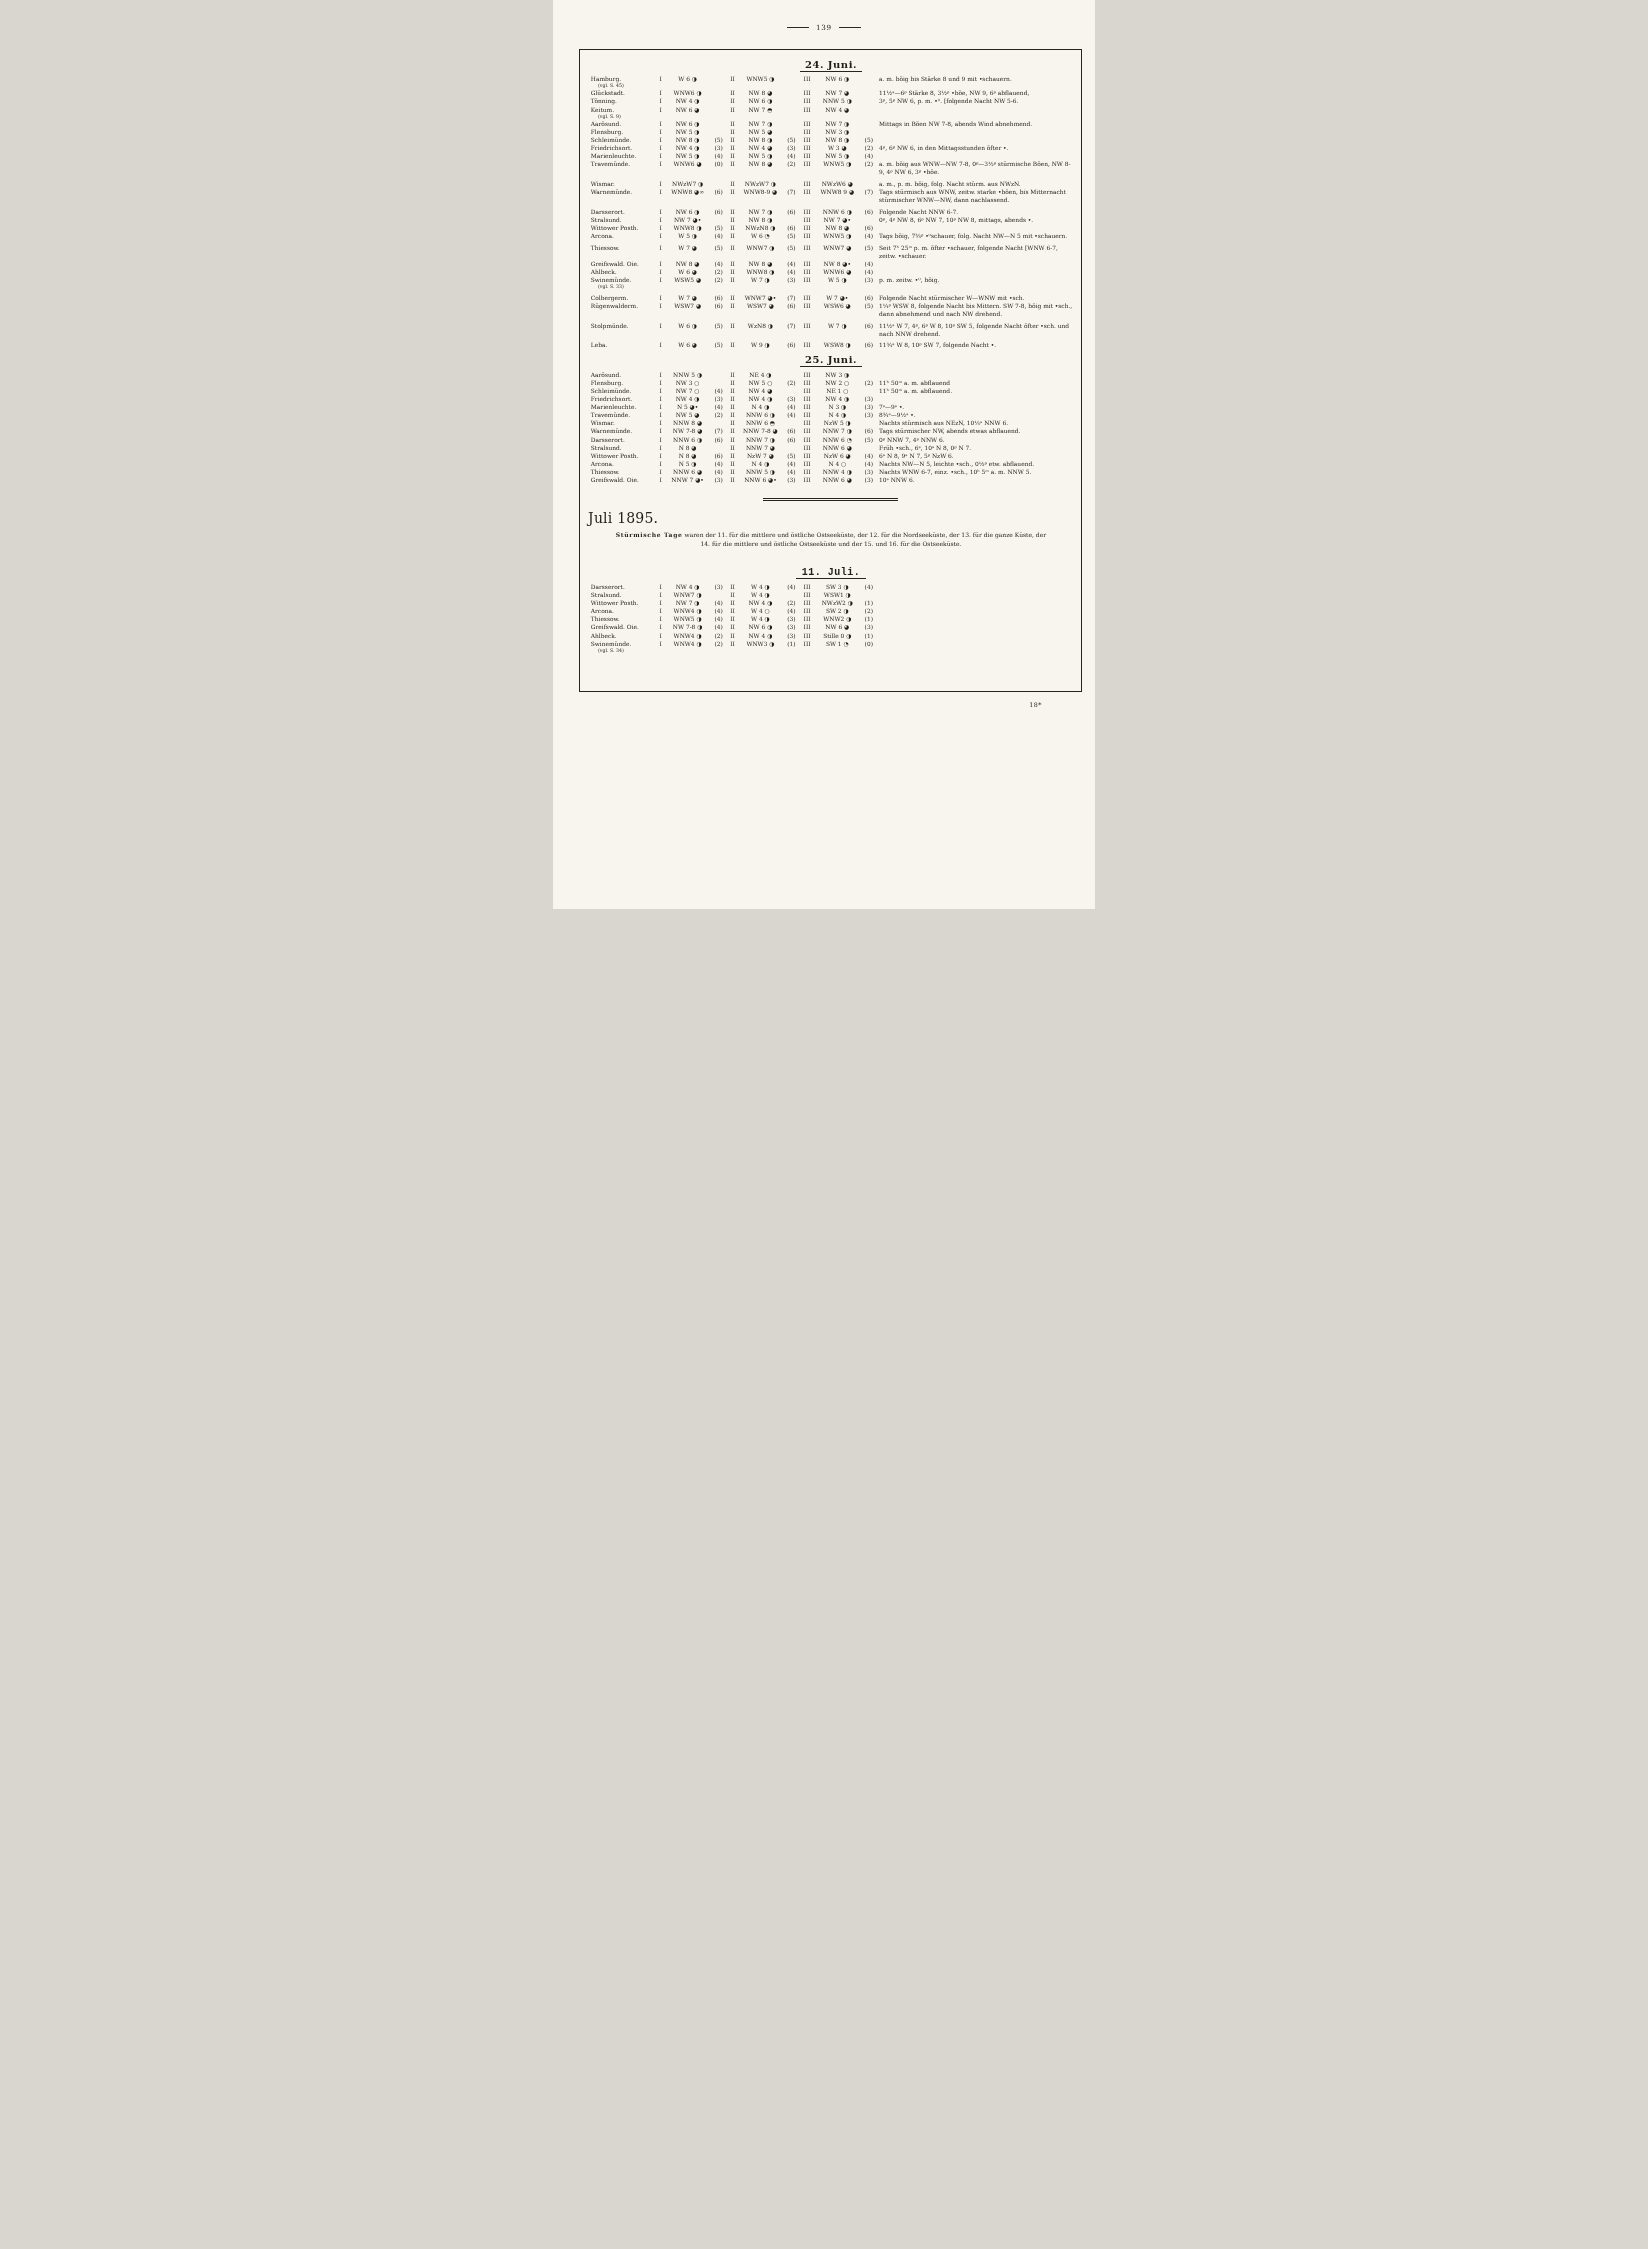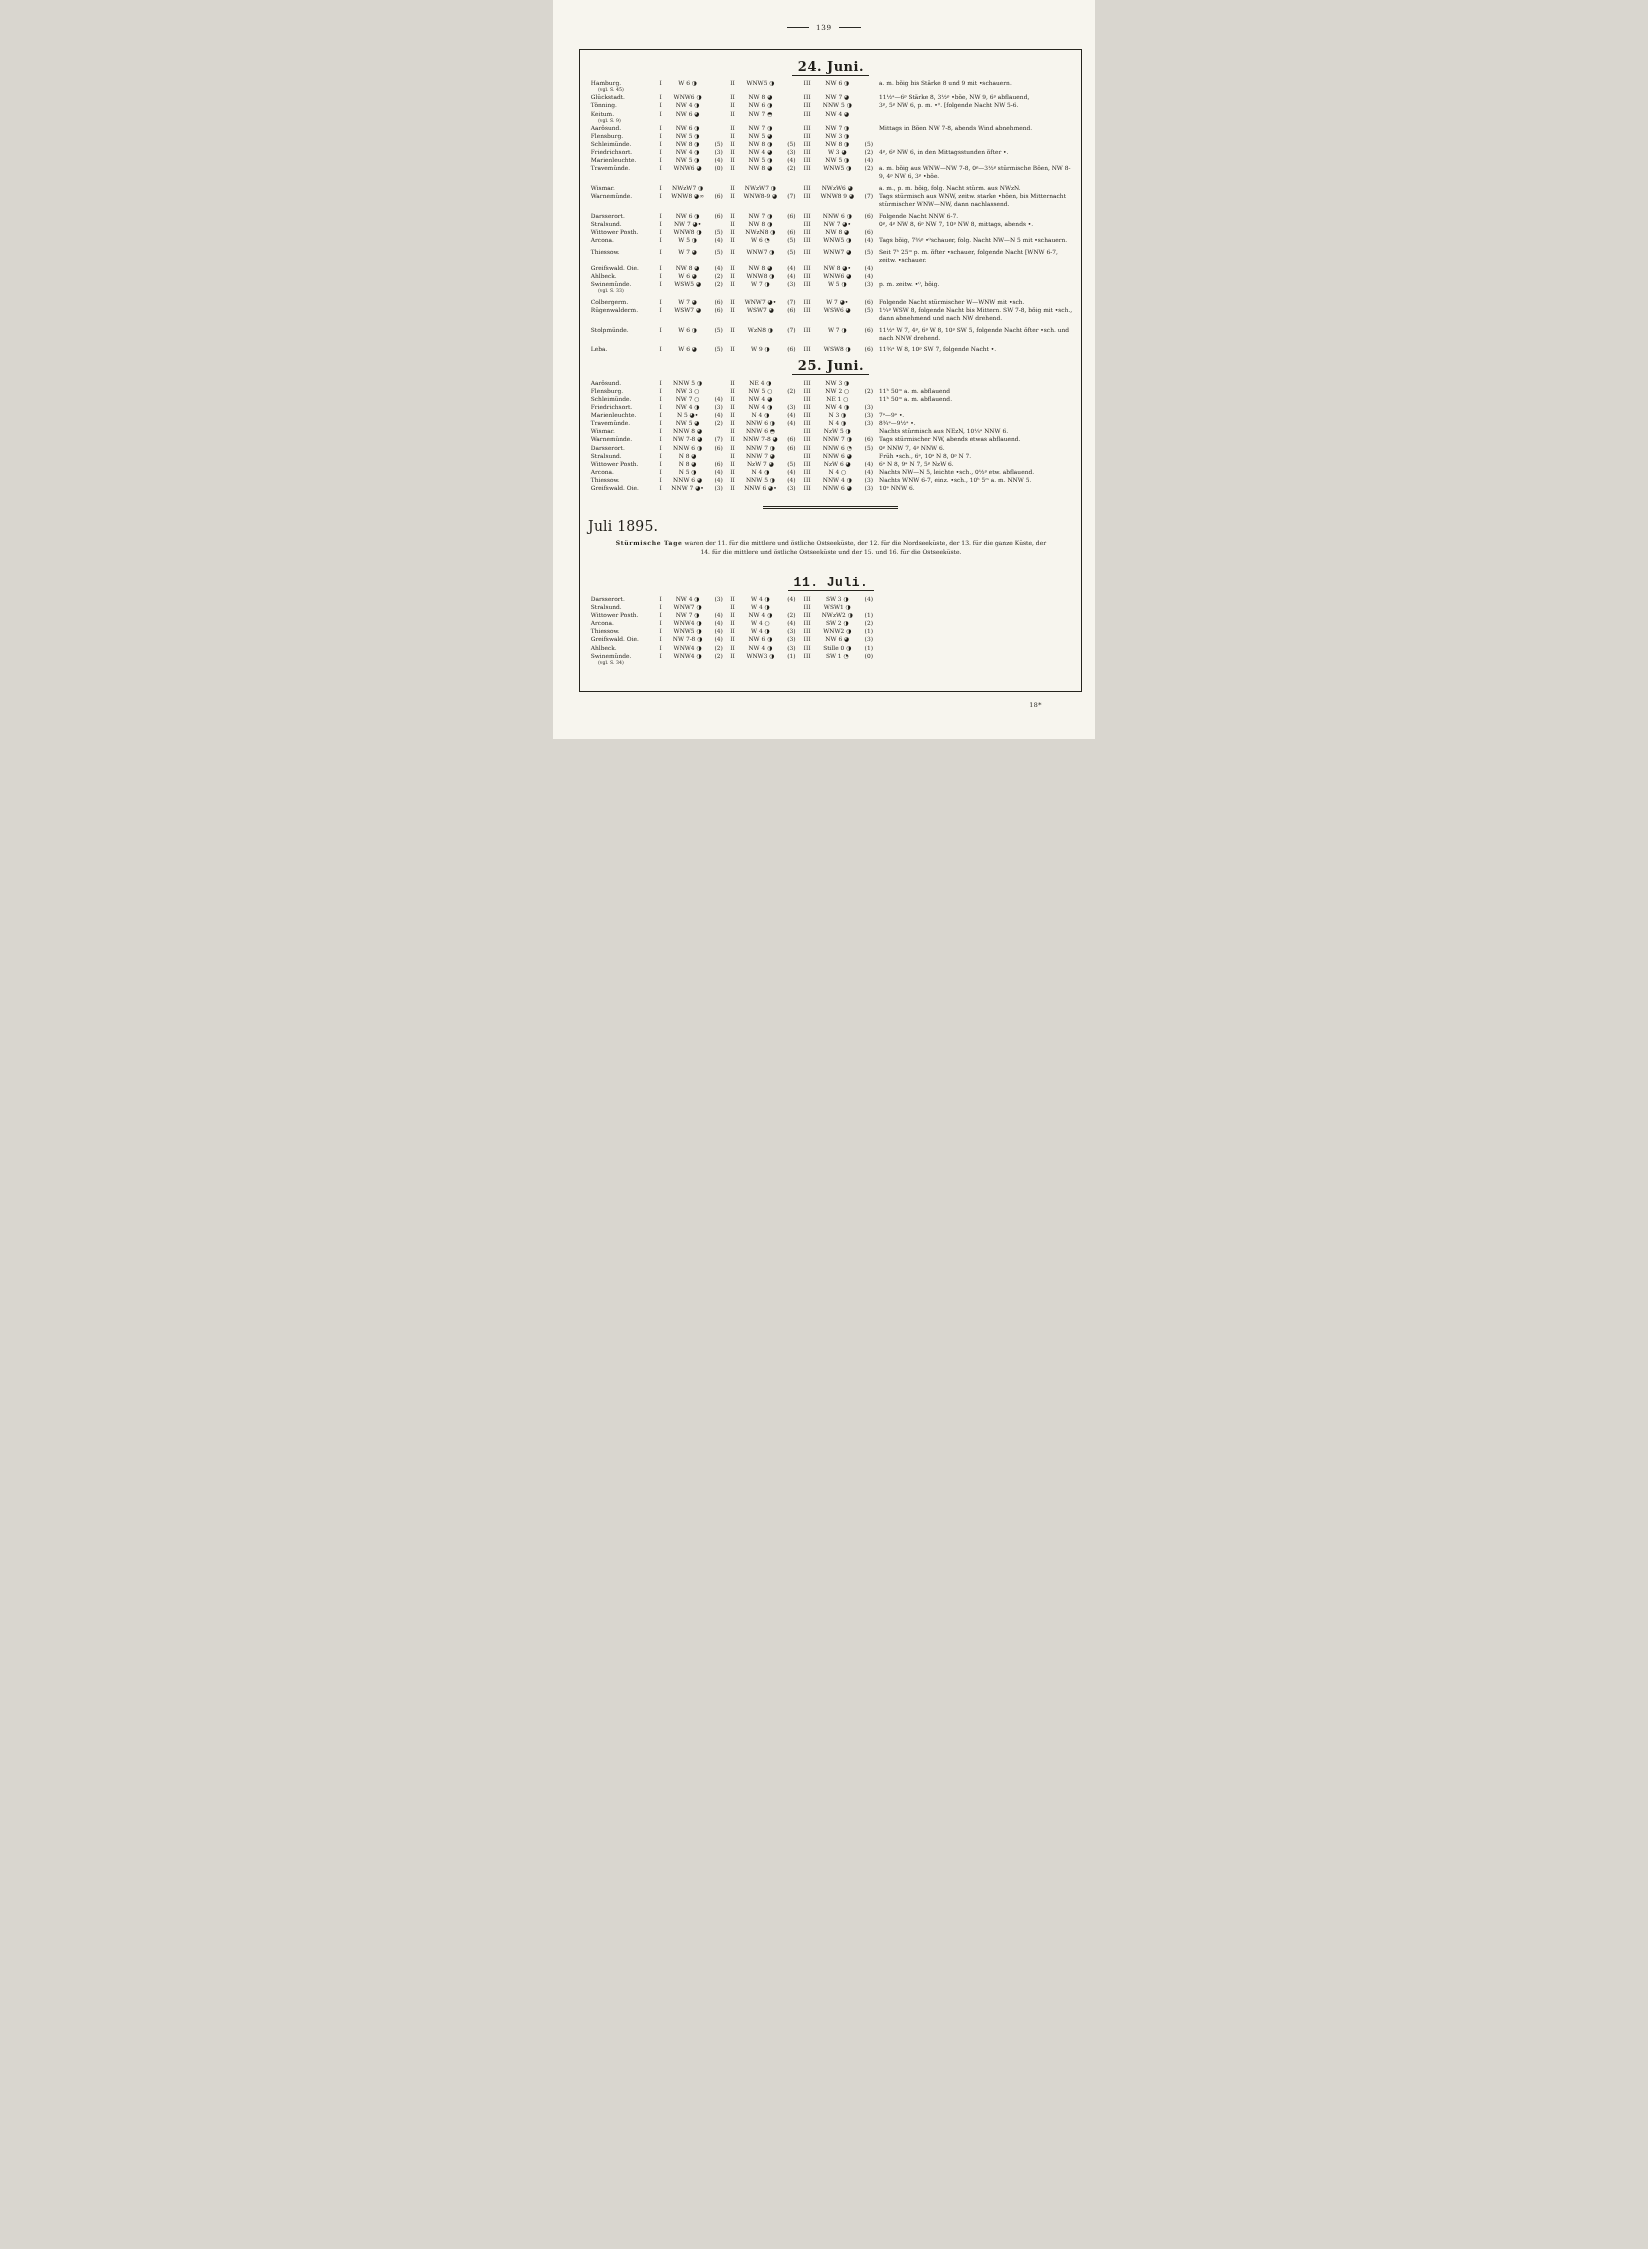--- a/index.html
+++ b/index.html
@@ -1,31 +1,31 @@
 <!DOCTYPE html>
 <html style="font-size:7.2px"><head>
 <meta charset="utf-8">
 <style>
   html,body{margin:0;padding:0;background:#d9d6cf;}
   .page{
-    width:542px;height:739px;margin:0 auto;position:relative;
+    width:542px;height:909px;margin:0 auto;position:relative;
     background:#f7f5ee;color:#201e19;
     font-family:"DejaVu Serif","DejaVu Sans",serif;
   }
   .pagenum-row{position:absolute;top:22.6px;left:0;right:0;display:flex;justify-content:center;align-items:center;gap:7.2px;}
   .dash{width:21.7px;border-top:0.8px solid #2b2a25;height:0;}
   .pagenum{font-size:7.2px;letter-spacing:0.7px;}
   .frame{
     position:absolute;left:26px;top:49px;width:503px;height:643px;
     border:1.1px solid #26241d;box-sizing:border-box;
     padding:7.2px 7.2px 0 8.1px;
   }
   .sec-heading{text-align:center;margin:1.8px 0 5.4px;}
   .sec-heading .hd{
-    font-weight:bold;font-size:13px;letter-spacing:0.5px;
+    font-weight:bold;font-size:10px;letter-spacing:0.5px;
     border-bottom:0.9px solid #26241d;padding:0 5.4px 0.9px;
   }
   .mt-lg{margin-top:5px;}
   .mt-md{margin-top:18px;font-family:Liberation Mono, monospace;}
   .tbl{display:block;}
   .trow{
     display:grid;
     grid-template-columns:68px 9px 45px 17px 10.8px 45px 17px 14.4px 46px 17px 1fr;
     align-items:start;line-height:8.1px;font-size:5.9px;
   }

